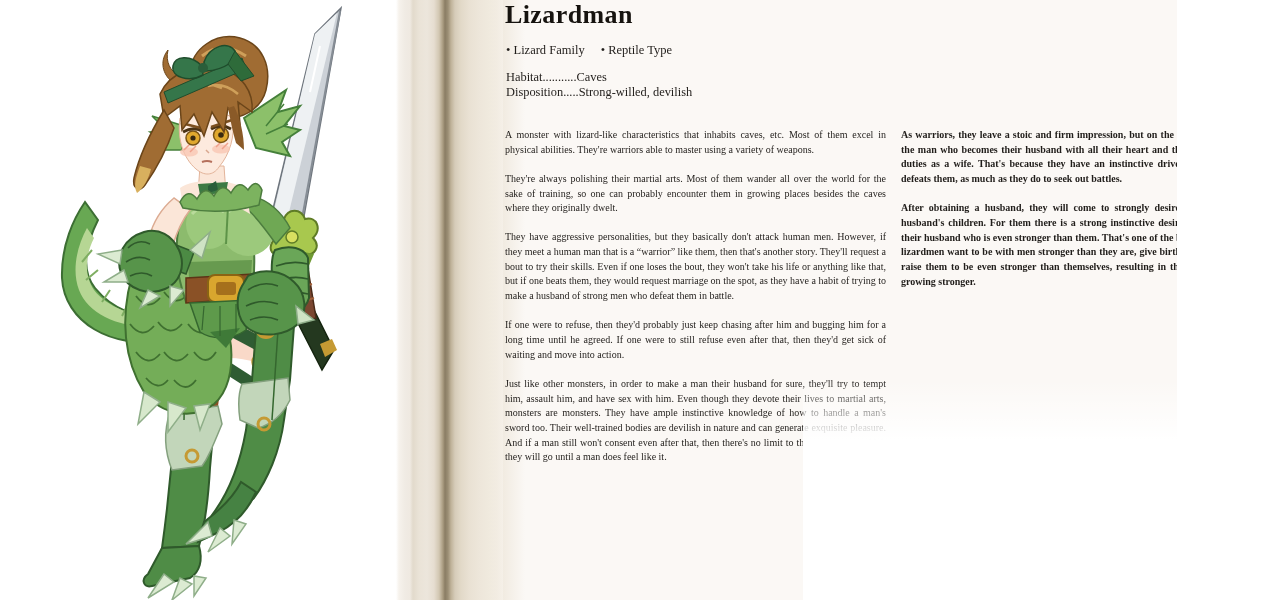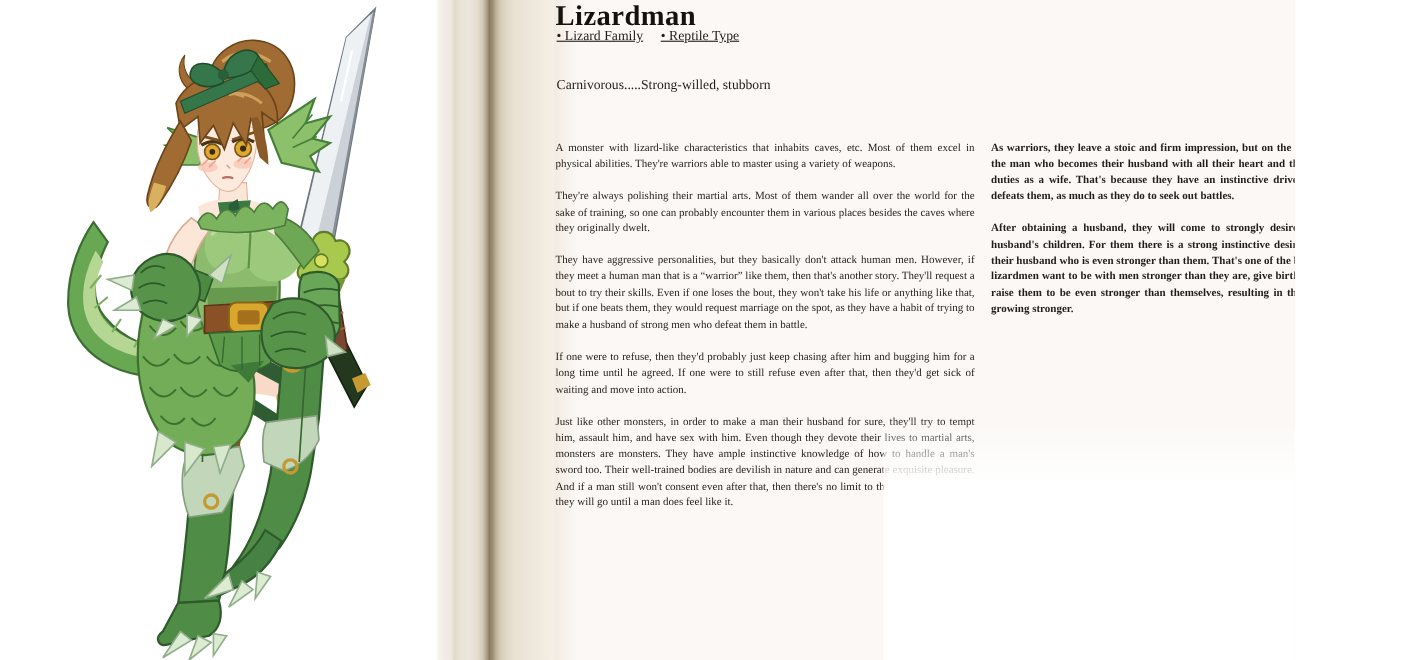--- a/index.html
+++ b/index.html
@@ -21,21 +21,21 @@
 
   
   .right-page{position:absolute;left:503px;top:0;width:781px;height:600px;background:#fbf8f5;}
   .right-page::before{content:"";position:absolute;left:0;top:0;width:22px;height:100%;
       background:linear-gradient(90deg,#f1ebe1,rgba(251,248,245,0));}
   .right-page::after{content:"";position:absolute;left:300px;top:380px;right:0;bottom:0;
       background:linear-gradient(180deg,rgba(255,255,255,0),#ffffff 60px);pointer-events:none;}
 
   .title{position:absolute;top:-1px;left:2px;font-size:26px;line-height:32px;font-weight:bold;
          letter-spacing:.4px;color:#16130f;}
-  .tags{position:absolute;top:25px;left:3px;font-size:12.5px;text-decoration:underline;}
+  .tags{position:absolute;top:43px;left:3px;font-size:12.5px;}
   .tags span{margin-right:16px;}
   .stats{position:absolute;top:70px;left:3px;font-size:12.4px;line-height:14.5px;}
   .col{position:absolute;top:128px;width:381px;font-size:10px;line-height:14.65px;
        text-align:justify;}
   .col p{margin:0 0 14.6px 0;}
   .col1{left:2px;}
   .col2{left:398px;font-weight:bold;}
 </style>
 </head>
 <body>
@@ -203,26 +203,27 @@
 
   <div class="right-page">
 
     <div class="title">Lizardman</div>
 
     <div class="tags">
       <span>• Lizard Family</span><span>• Reptile Type</span>
     </div>
 
     <div class="stats">
-      <div>Carnivorous.....Strong-willed, stubborn</div>
+      <div>Habitat...........Caves</div>
+      <div>Disposition.....Strong-willed, devilish</div>
     </div>
 
     <div class="col col1">
       <p>A monster with lizard-like characteristics that inhabits caves, etc.  Most of them excel in physical abilities. They're warriors able to master using a variety of weapons.</p>
-      <p>They're always polishing their martial arts. Most of them wander all over the world for the sake of training, so one can probably encounter them in various places besides the caves where they originally dwelt.</p>
+      <p>They're always polishing their martial arts. Most of them wander all over the world for the sake of training, so one can probably encounter them in growing places besides the caves where they originally dwelt.</p>
       <p>They have aggressive personalities, but they basically don't attack human men. However, if they meet a human man that is a “warrior” like them, then that's another story. They'll request a bout to try their skills. Even if one loses the bout, they won't take his life or anything like that, but if one beats them, they would request marriage on the spot, as they have a habit of trying to make a husband of strong men who defeat them in battle.</p>
       <p>If one were to refuse, then they'd probably just keep chasing after him and bugging him for a long time until he agreed. If one were to still refuse even after that, then they'd get sick of waiting and move into action.</p>
       <p>Just like other monsters, in order to make a man their husband for sure, they'll try to tempt him, assault him, and have sex with him. Even though they devote their lives to martial arts, monsters are monsters. They have ample instinctive knowledge of how to handle a man's sword too.  Their well-trained bodies are devilish in nature and can generate exquisite pleasure. And if a man still won't consent even after that, then there's no limit to the extremes to which they will go until a man does feel like it.</p>
     </div>
 
     <div class="col col2">
       <p>As warriors, they leave a stoic and firm impression, but on the contrary, they will serve the man who becomes their husband with all their heart and thoroughly perform their duties as a wife. That's because they have an instinctive drive to serve the man who defeats them, as much as they do to seek out battles.</p>
       <p>After obtaining a husband, they will come to strongly desire to give birth to their husband's children. For them there is a strong instinctive desire to be impregnated by their husband who is even stronger than them. That's one of the basics of the species. The lizardmen want to be with men stronger than they are, give birth to strong children, and raise them to be even stronger than themselves, resulting in the entire lizardman race growing stronger.</p>
     </div>
 

